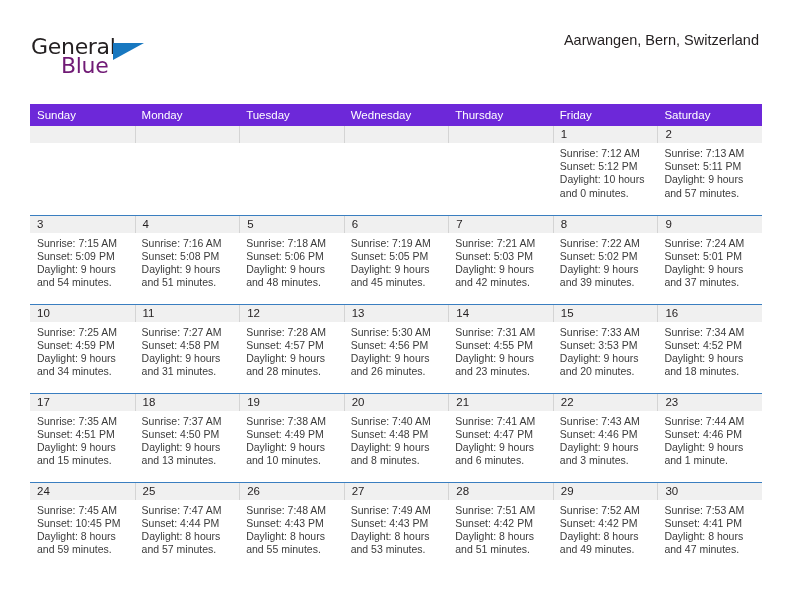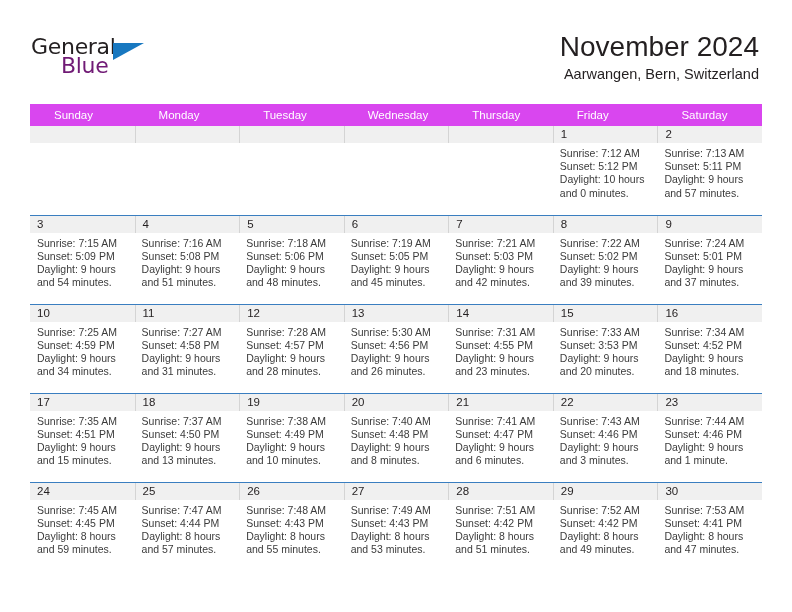--- a/index.html
+++ b/index.html
@@ -96,26 +96,26 @@
   .calendar {
     position: absolute;
     left: 30px;
     top: 104px;
     width: 732px;
     border-collapse: collapse;
     table-layout: fixed;
   }
 
   .calendar thead th {
-    background: #d946ef;
+    background: #6d28d9;
     color: #ffffff;
     font-size: 11.5px;
     font-weight: 400;
     text-align: left;
-    padding: 5px 0 5px 24px;
+    padding: 5px 0 5px 7px;
     height: 21px;
     box-sizing: border-box;
     border: none;
   }
 
   .calendar td {
     width: 104.57px;
     height: 89px;
     vertical-align: top;
     padding: 0;
@@ -165,21 +165,20 @@
 
   <div class="header">
 
     <div class="logo">
       <span class="logo-general">General</span>
       <span class="logo-triangle"></span>
       <span class="logo-blue">Blue</span>
     </div>
 
     <div class="title-block">
-      <div class="cal-title">November 2024</div>
       <div class="cal-subtitle">Aarwangen, Bern, Switzerland</div>
     </div>
 
   </div>
 
   <table class="calendar">
     <thead>
       <tr>
         <th>Sunday</th>
         <th>Monday</th>
@@ -396,21 +395,21 @@
               <div>Sunset: 4:46 PM</div>
               <div class="dl">Daylight: 9 hours and 1 minute.</div>
             </div>
           </td>
         </tr>
         <tr>
           <td class="first-col">
             <div class="daynum-band">24</div>
             <div class="cell-body">
               <div>Sunrise: 7:45 AM</div>
-              <div>Sunset: 4:45 PM</div>
+              <div>Sunset: 10:45 PM</div>
               <div class="dl">Daylight: 8 hours and 59 minutes.</div>
             </div>
           </td>
           <td>
             <div class="daynum-band">25</div>
             <div class="cell-body">
               <div>Sunrise: 7:47 AM</div>
               <div>Sunset: 4:44 PM</div>
               <div class="dl">Daylight: 8 hours and 57 minutes.</div>
             </div>

